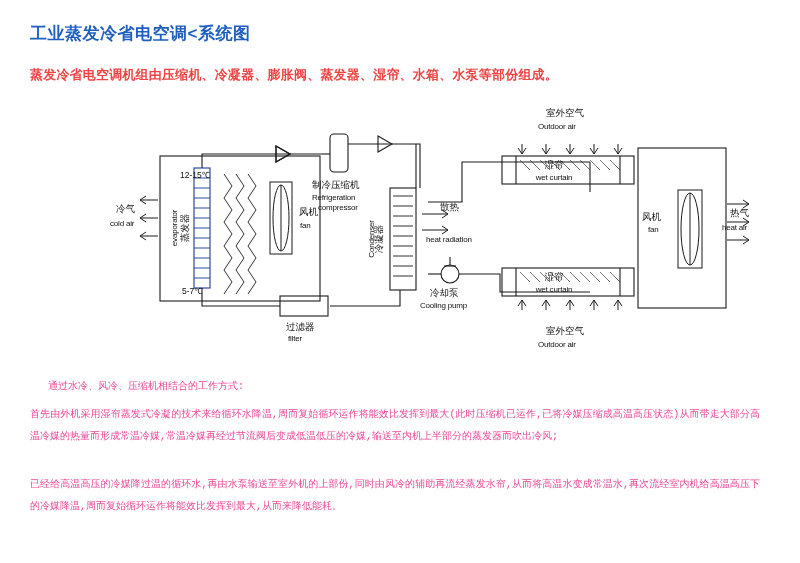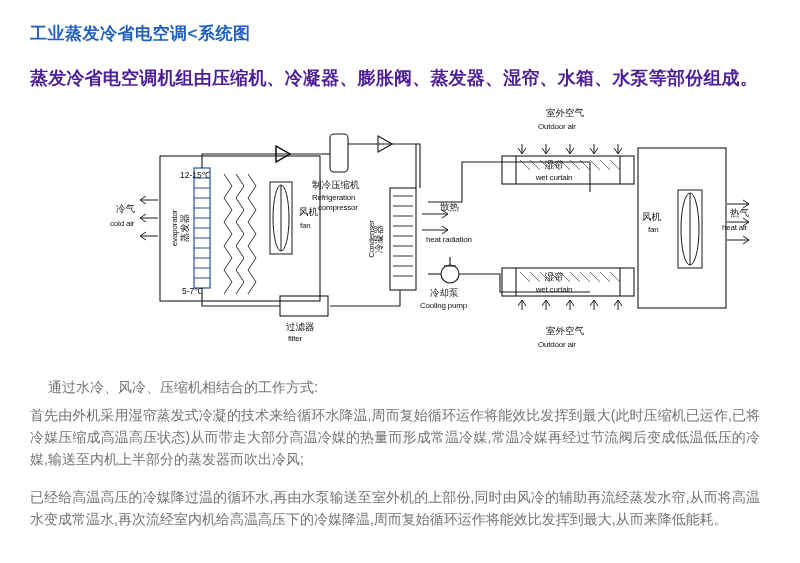--- a/index.html
+++ b/index.html
@@ -26,45 +26,46 @@
     top: 22px;
     font-size: 17px;
     font-weight: bold;
     color: #1f5fbf;
     letter-spacing: 0.5px;
   }
   .subtitle {
     position: absolute;
     left: 30px;
     top: 66px;
-    font-size: 18px;
+    font-size: 13px;
     font-weight: bold;
-    color: #4c1d95;
+    color: #ef4444;
     letter-spacing: 0.2px;
     text-align: right;
   }
   .diagram {
     position: absolute;
     left: 30px;
     top: 96px;
     width: 740px;
     height: 270px;
   }
   .para {
     position: absolute;
-    font-size: 14px;
+    font-size: 10px;
     line-height: 22px;
-    color: #737373;
+    color: #ec4899;
     width: 710px;
     left: 45px;
     text-align: justify;
+    font-family: Liberation Mono, monospace;
   }
   .p1 { top: 376px; left: 48px; }
   .p2 { top: 404px; left: 30px; width: 730px; }
-  .p3 { top: 486px; left: 30px; width: 730px; }
+  .p3 { top: 474px; left: 30px; width: 730px; }
 
   svg text {
     font-family: "Liberation Sans", sans-serif;
     fill: #111;
   }
   .cnlbl { font-size: 9.5px; }
   .enlbl { font-size: 8px; letter-spacing: -0.2px; }
   .smlbl { font-size: 8.5px; }
 </style>
 </head>

